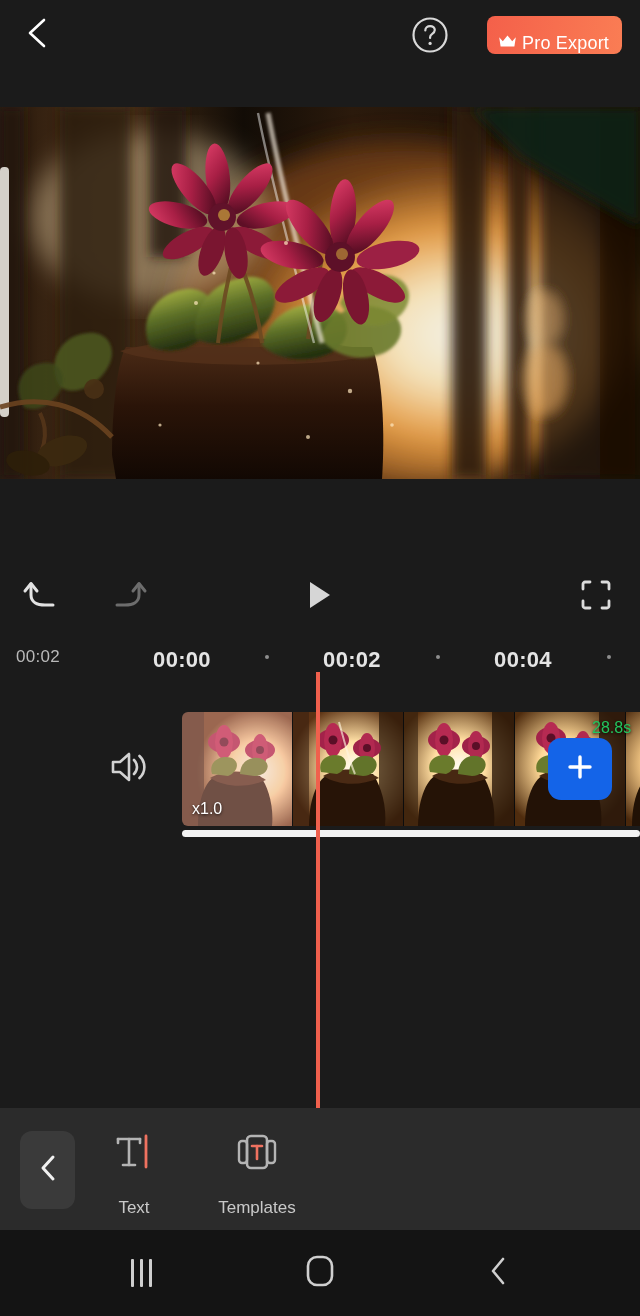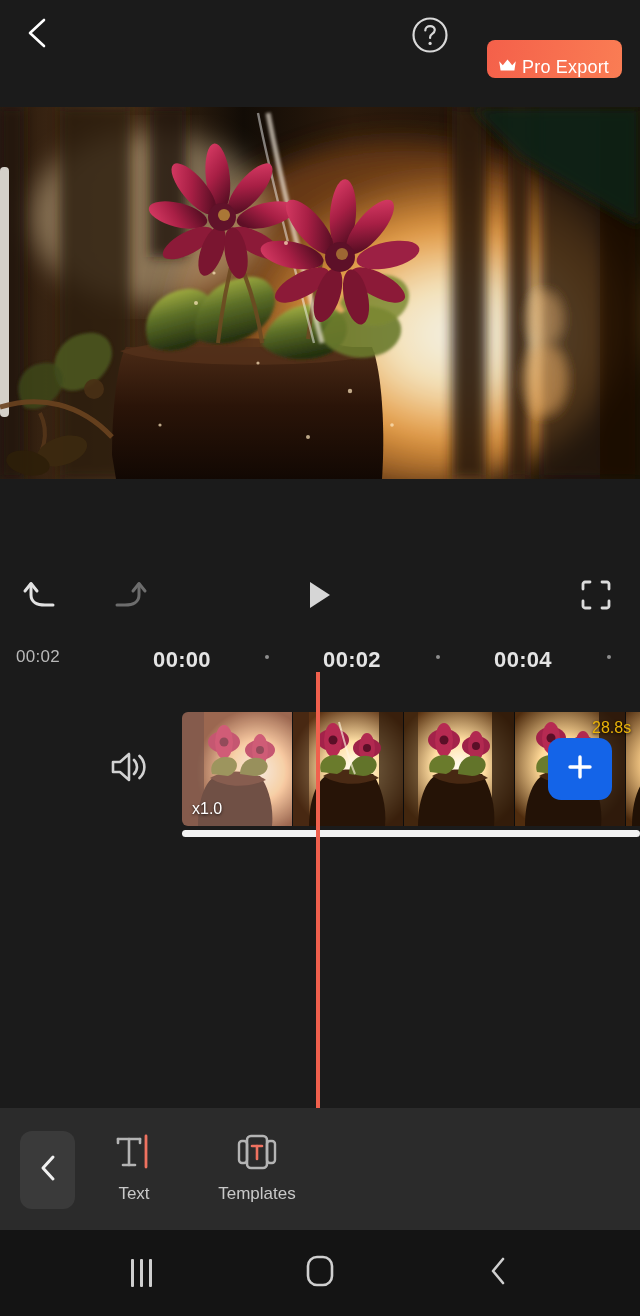--- a/index.html
+++ b/index.html
@@ -31,21 +31,20 @@
     width: 40px; height: 40px;
   }
   .pro-export {
     position: absolute; left: 487px; top: 16px;
     height: 38px; padding: 16px 13px 0 11px;
     border-radius: 8px;
     background: linear-gradient(100deg, #f4604a 0%, #fa7d54 100%);
     display: flex; align-items: center; gap: 5px;
     color: #fff; font-size: 18px; letter-spacing: .2px;
     box-sizing: border-box;
-    margin-top: 24px;
   }
   .crown { display: block; }
 
   
   .preview {
     position: absolute; left: 0; top: 107px;
     width: 640px; height: 372px;
     overflow: hidden;
     background: #120b06;
   }
@@ -107,21 +106,21 @@
     content: ""; position: absolute; inset: 0;
     background: rgba(255,190,190,.30);
   }
   .speed-badge {
     position: absolute; left: 192px; top: 800px;
     font-size: 16px; color: #fff;
     text-shadow: 0 1px 3px rgba(0,0,0,.8);
   }
   .dur-badge {
     position: absolute; left: 592px; top: 719px;
-    font-size: 16px; color: #eab308;
+    font-size: 16px; color: #22c55e;
     text-shadow: 0 1px 3px rgba(0,0,0,.85);
   }
   .add-btn {
     position: absolute; left: 548px; top: 738px;
     width: 64px; height: 62px;
     border-radius: 13px;
     background: #1464e8;
     display: flex; align-items: center; justify-content: center;
   }
   .scrollbar-track {
@@ -147,21 +146,21 @@
   .tb-back {
     position: absolute; left: 20px; top: 23px;
     width: 55px; height: 78px;
     border-radius: 12px;
     background: #3a3a3a;
     display: flex; align-items: center; justify-content: center;
   }
   .tool {
     position: absolute; top: 22px;
     width: 96px;
-    display: flex; flex-direction: column; align-items: center; gap: 10px;
+    display: flex; flex-direction: column; align-items: center; gap: 24px;
   }
   .tool .ico { height: 44px; display: flex; align-items: center; justify-content: center; }
   .tool .lbl { font-size: 17px; color: #c9c9c9; }
 
   
   .navbar {
     position: absolute; left: 0; top: 1230px;
     width: 640px; height: 86px;
     background: #141414;
   }

